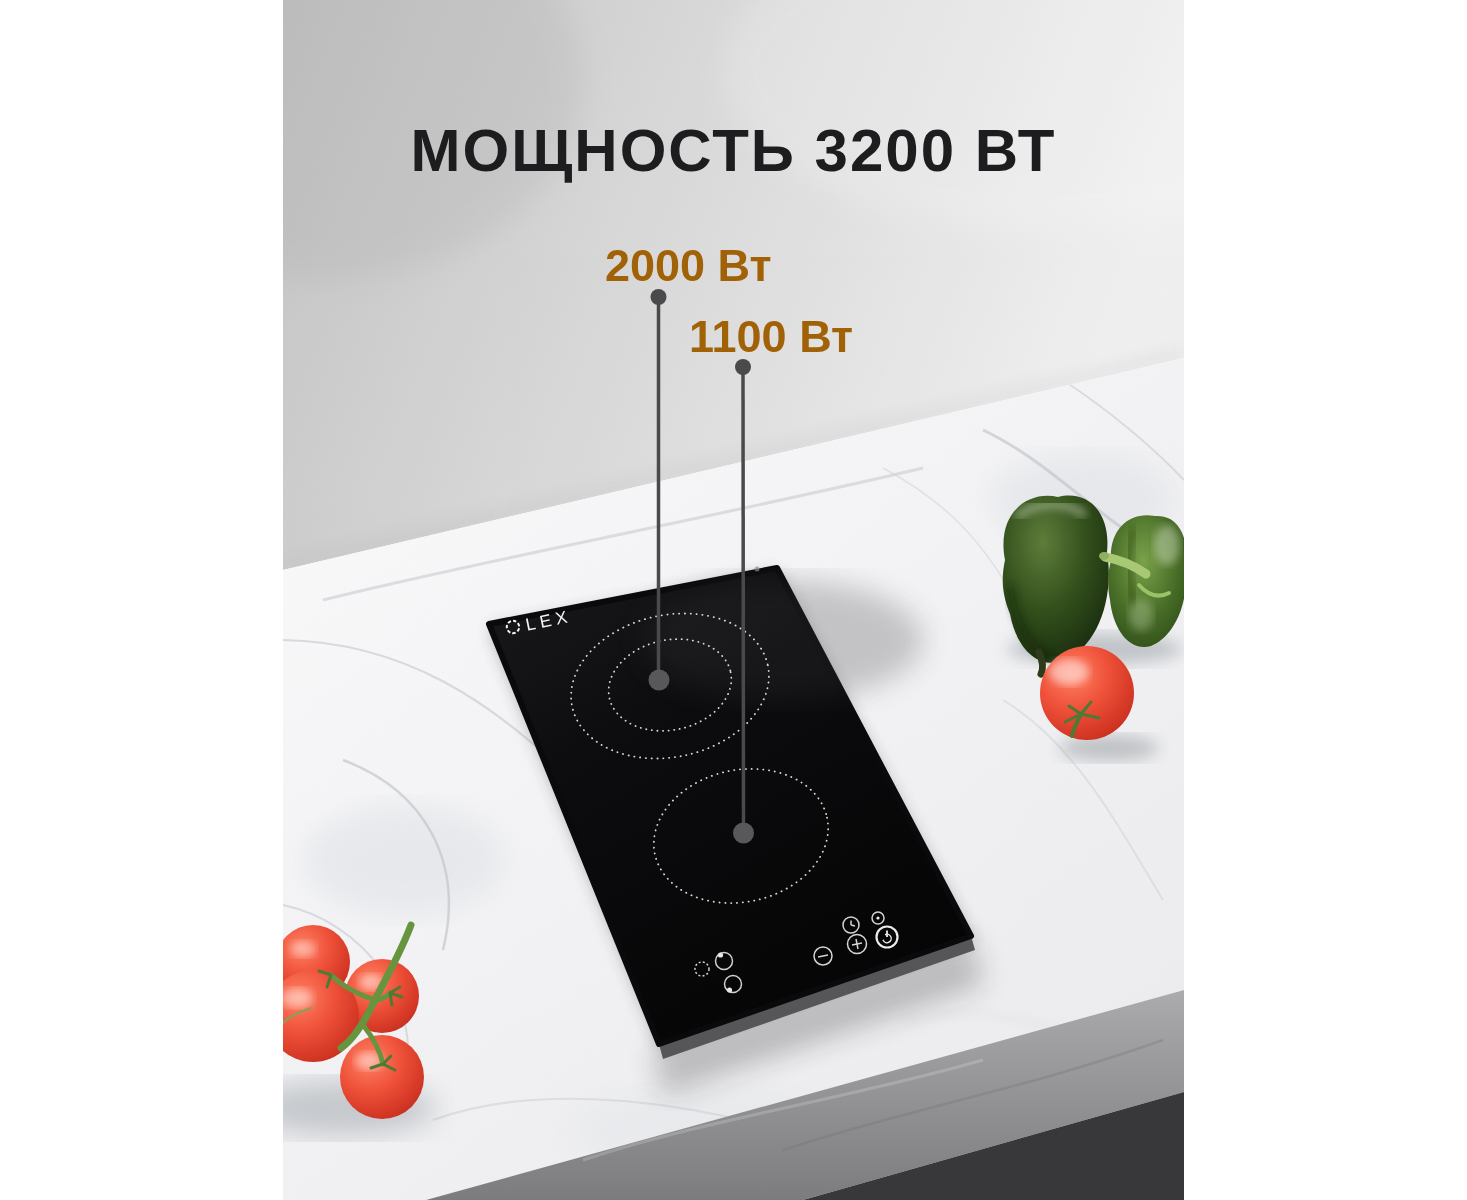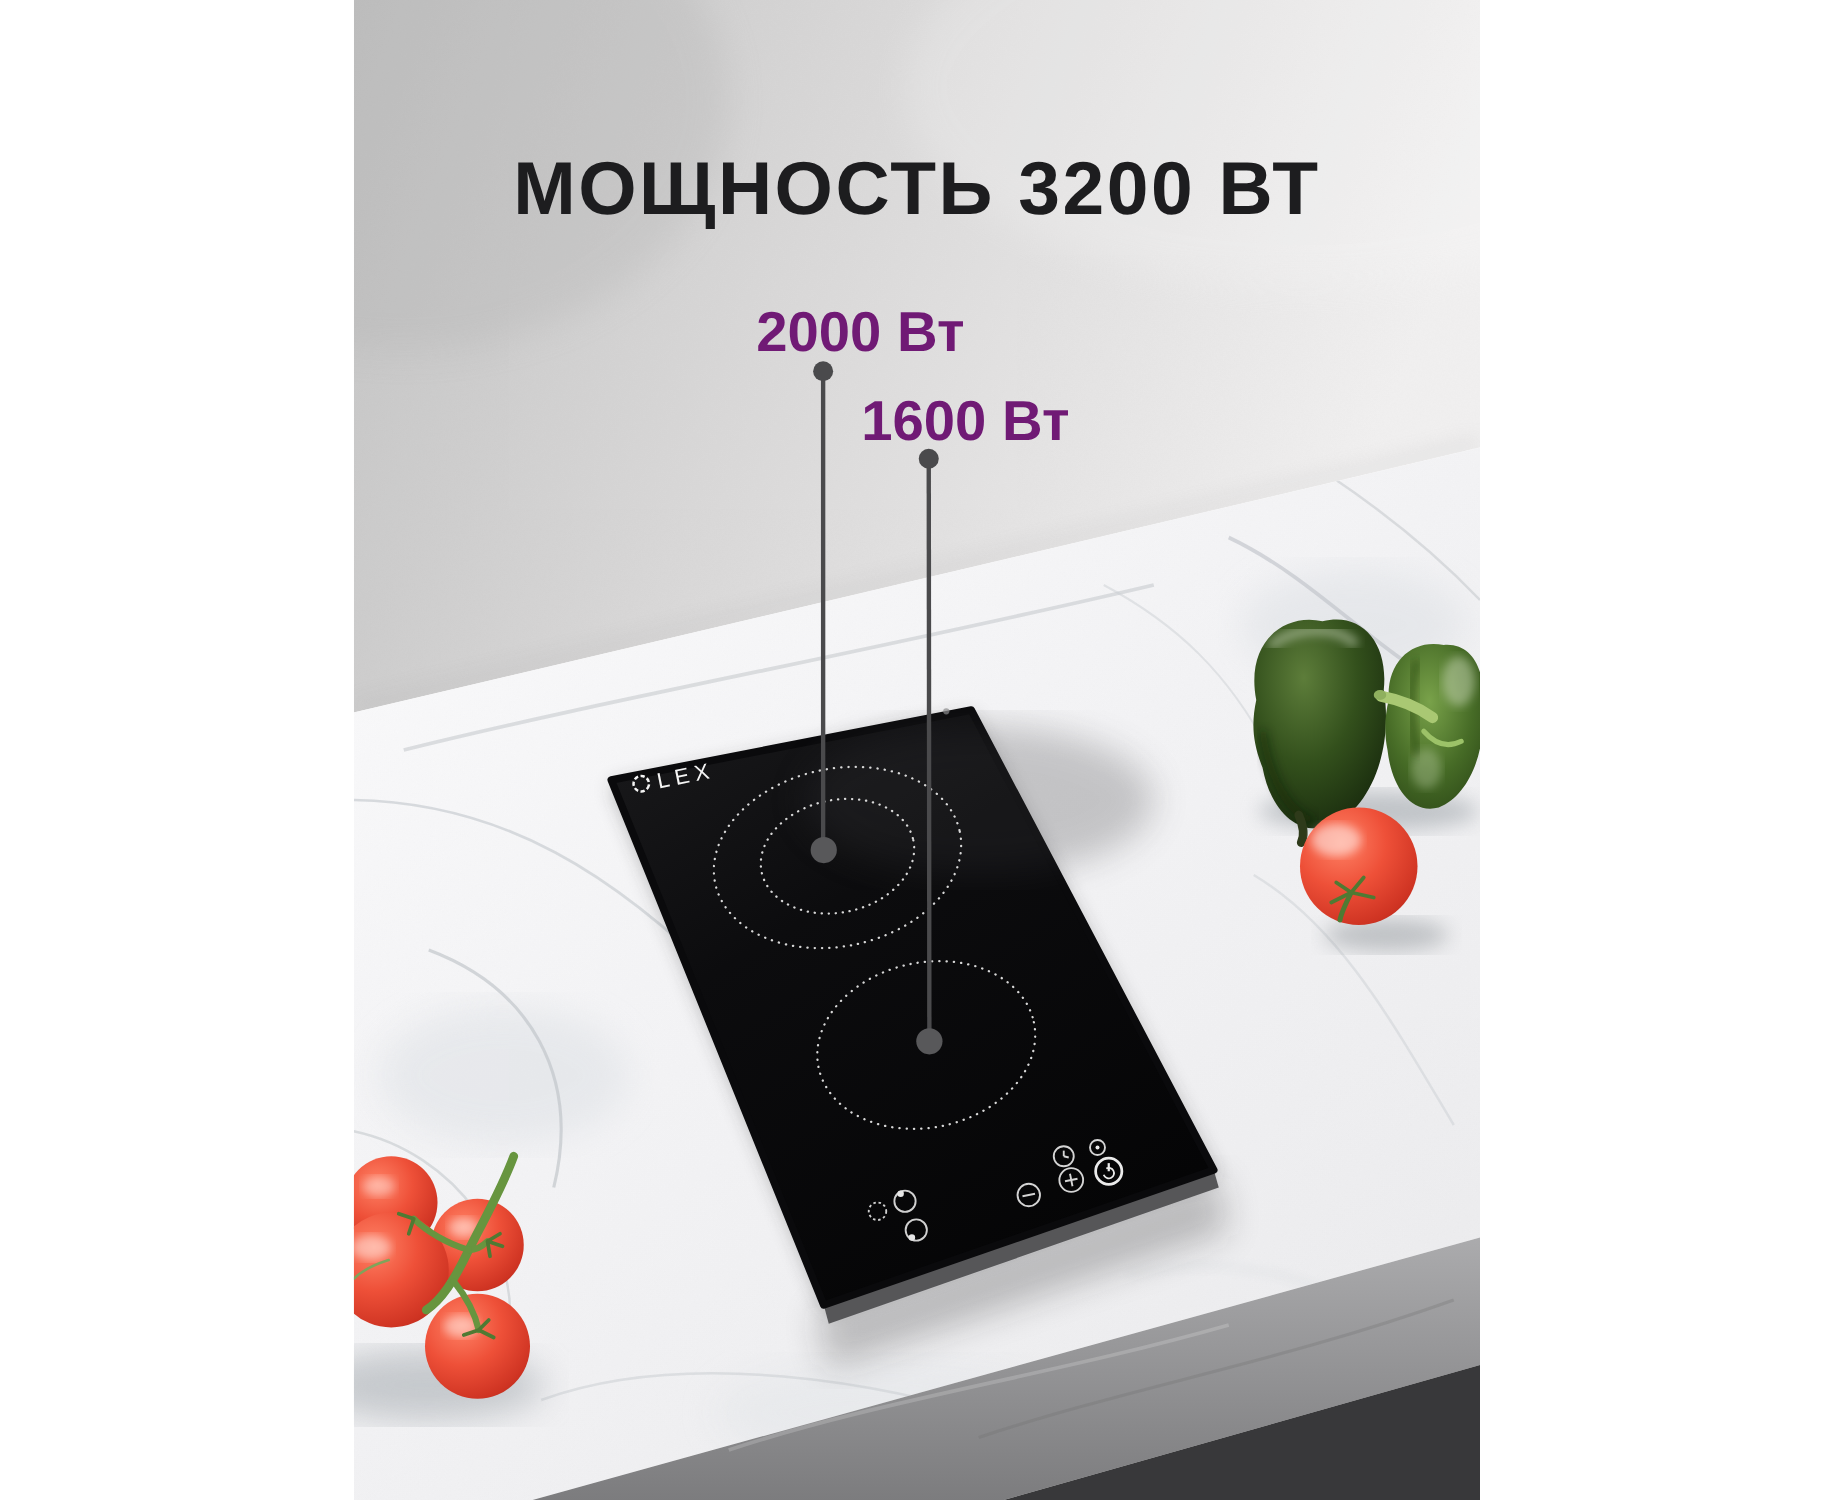--- a/index.html
+++ b/index.html
@@ -2,21 +2,21 @@
 <html><head>
 <meta charset="utf-8">
 <style>
   html,body{margin:0;padding:0;background:#ffffff;}
   .canvas{position:relative;width:1467px;height:1200px;background:#ffffff;overflow:hidden;
           font-family:"Liberation Sans","DejaVu Sans",sans-serif;}
   .photo{position:absolute;left:283px;top:0;width:901px;height:1200px;overflow:hidden;}
   .photo svg{position:absolute;left:0;top:0;}
   .title{position:absolute;left:0;right:0;top:100px;text-align:center;
          font-size:60px;font-weight:800;letter-spacing:2px;color:#1d1d1f;margin:16px;white-space:nowrap;}
-  .callout-label{position:absolute;font-size:45px;font-weight:700;color:#701a75;white-space:nowrap;}
+  .callout-label{position:absolute;font-size:45px;font-weight:700;color:#a16207;white-space:nowrap;}
   .label-2000{left:322px;top:240px;}
   .label-1200{left:406px;top:311px;}
 </style>
 </head>
 <body>
 
 <div class="canvas">
   <div class="photo">
 
     <svg width="901" height="1200" viewBox="0 0 901 1200">
@@ -231,15 +231,15 @@
         <circle cx="375.5" cy="297" r="8" fill="#4a4a4c"></circle>
         <circle cx="376" cy="680" r="10.5" fill="#58585a"></circle>
         <line x1="460" y1="367" x2="460.5" y2="833" stroke="#4a4a4c" stroke-width="3.5"></line>
         <circle cx="460" cy="367" r="8" fill="#4a4a4c"></circle>
         <circle cx="460.5" cy="833" r="10.5" fill="#58585a"></circle>
       </g>
     </svg>
 
     <h1 class="title">МОЩНОСТЬ 3200 ВТ</h1>
     <div class="callout-label label-2000">2000 Вт</div>
-    <div class="callout-label label-1200">1600 Вт</div>
+    <div class="callout-label label-1200">1100 Вт</div>
   </div>
 </div>
 
 </body></html>

